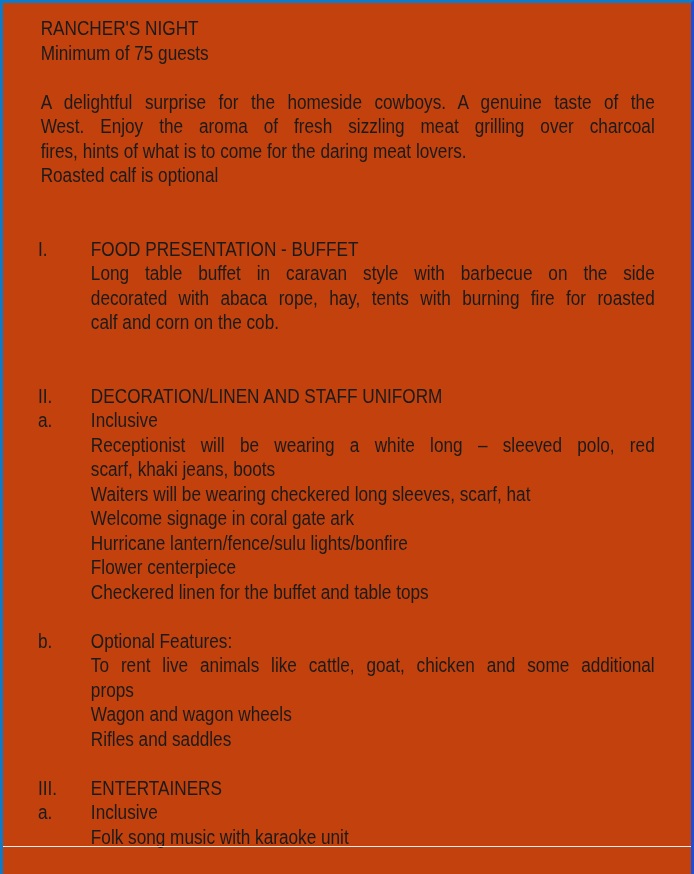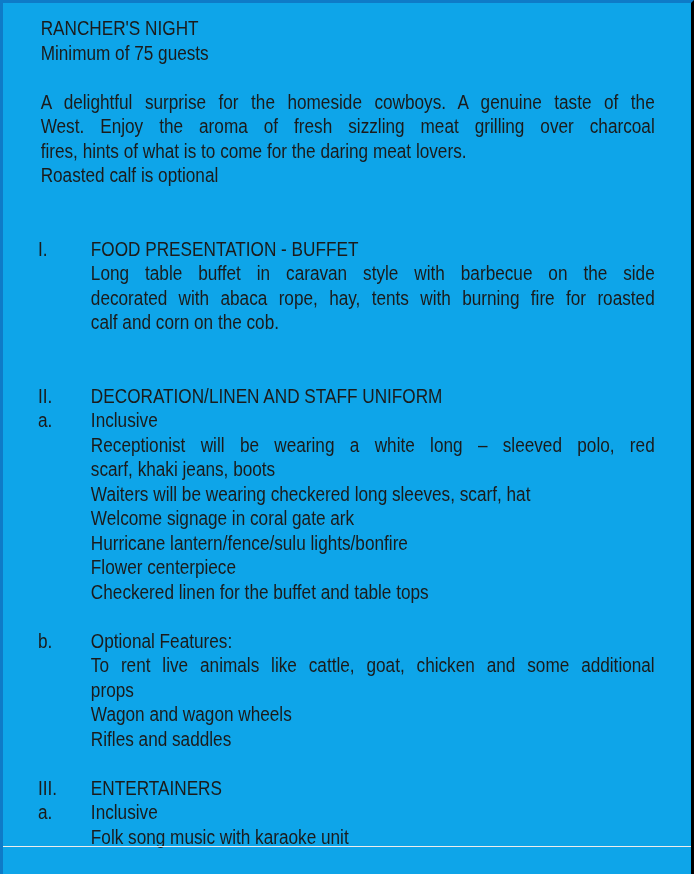--- a/index.html
+++ b/index.html
@@ -1,24 +1,24 @@
 <!DOCTYPE html>
 <html><head>
 <meta charset="utf-8">
 <style>
   html, body { margin: 0; padding: 0; background: #ffffff; }
   .page {
     position: relative;
     width: 694px;
     height: 874px;
     box-sizing: border-box;
-    background: #0ea5e9;
+    background: #c2410c;
     border-top: 3px solid #0e7bc8;
     border-left: 3px solid #0e7bc8;
-    border-right: 3px solid #000000;
+    border-right: 3px solid #1d4ed8;
     overflow: hidden;
     font-family: "Liberation Sans", sans-serif;
     color: #1b1b1b;
   }
   
   .content {
     position: absolute;
     left: 35px;
     top: 13px;
     width: 700px;

